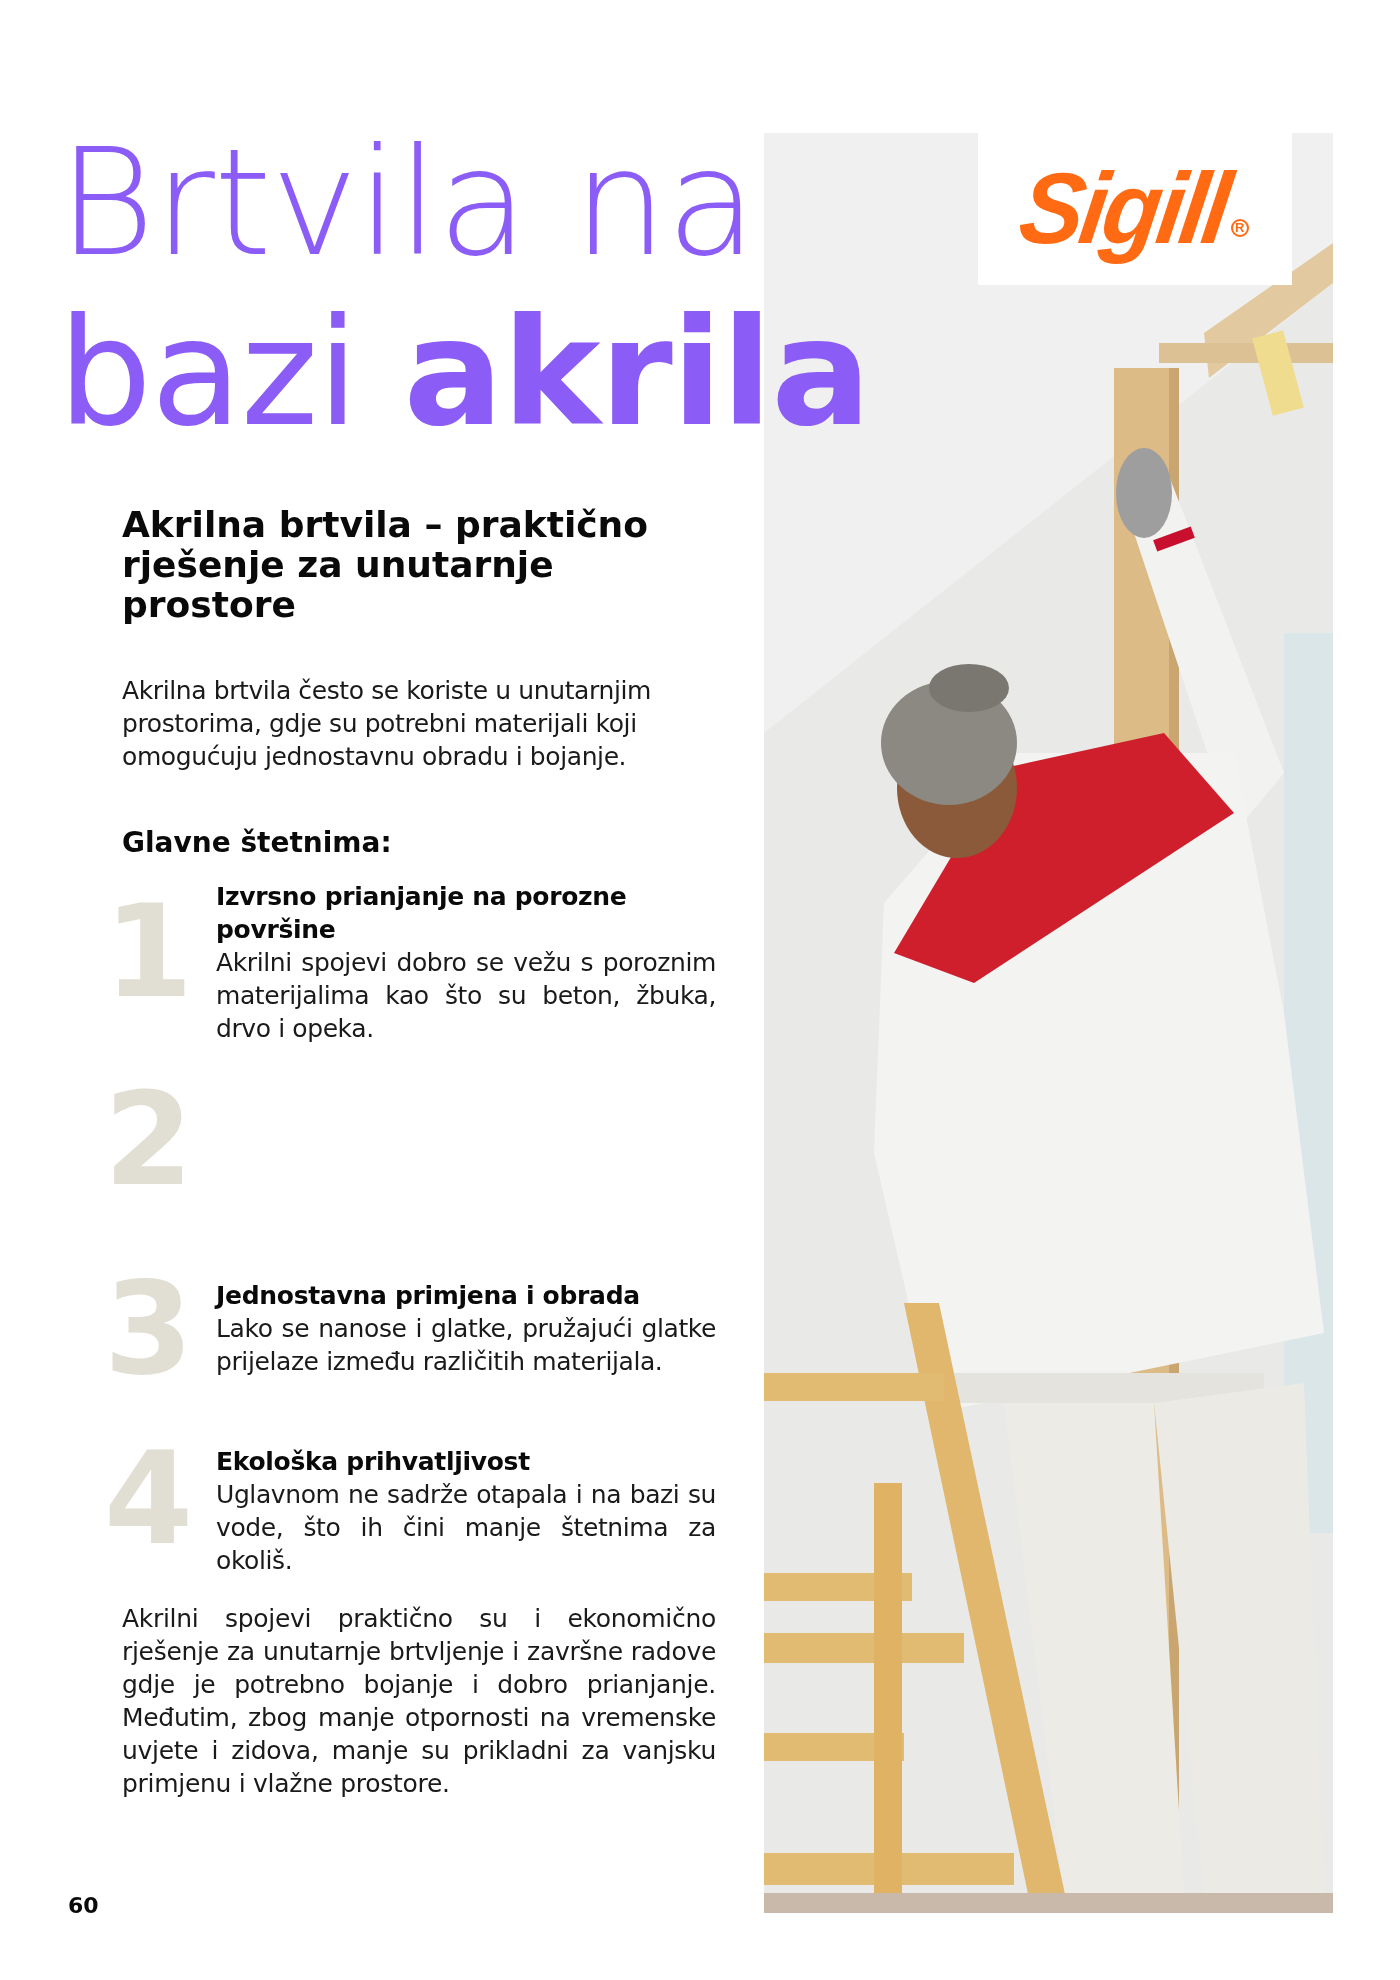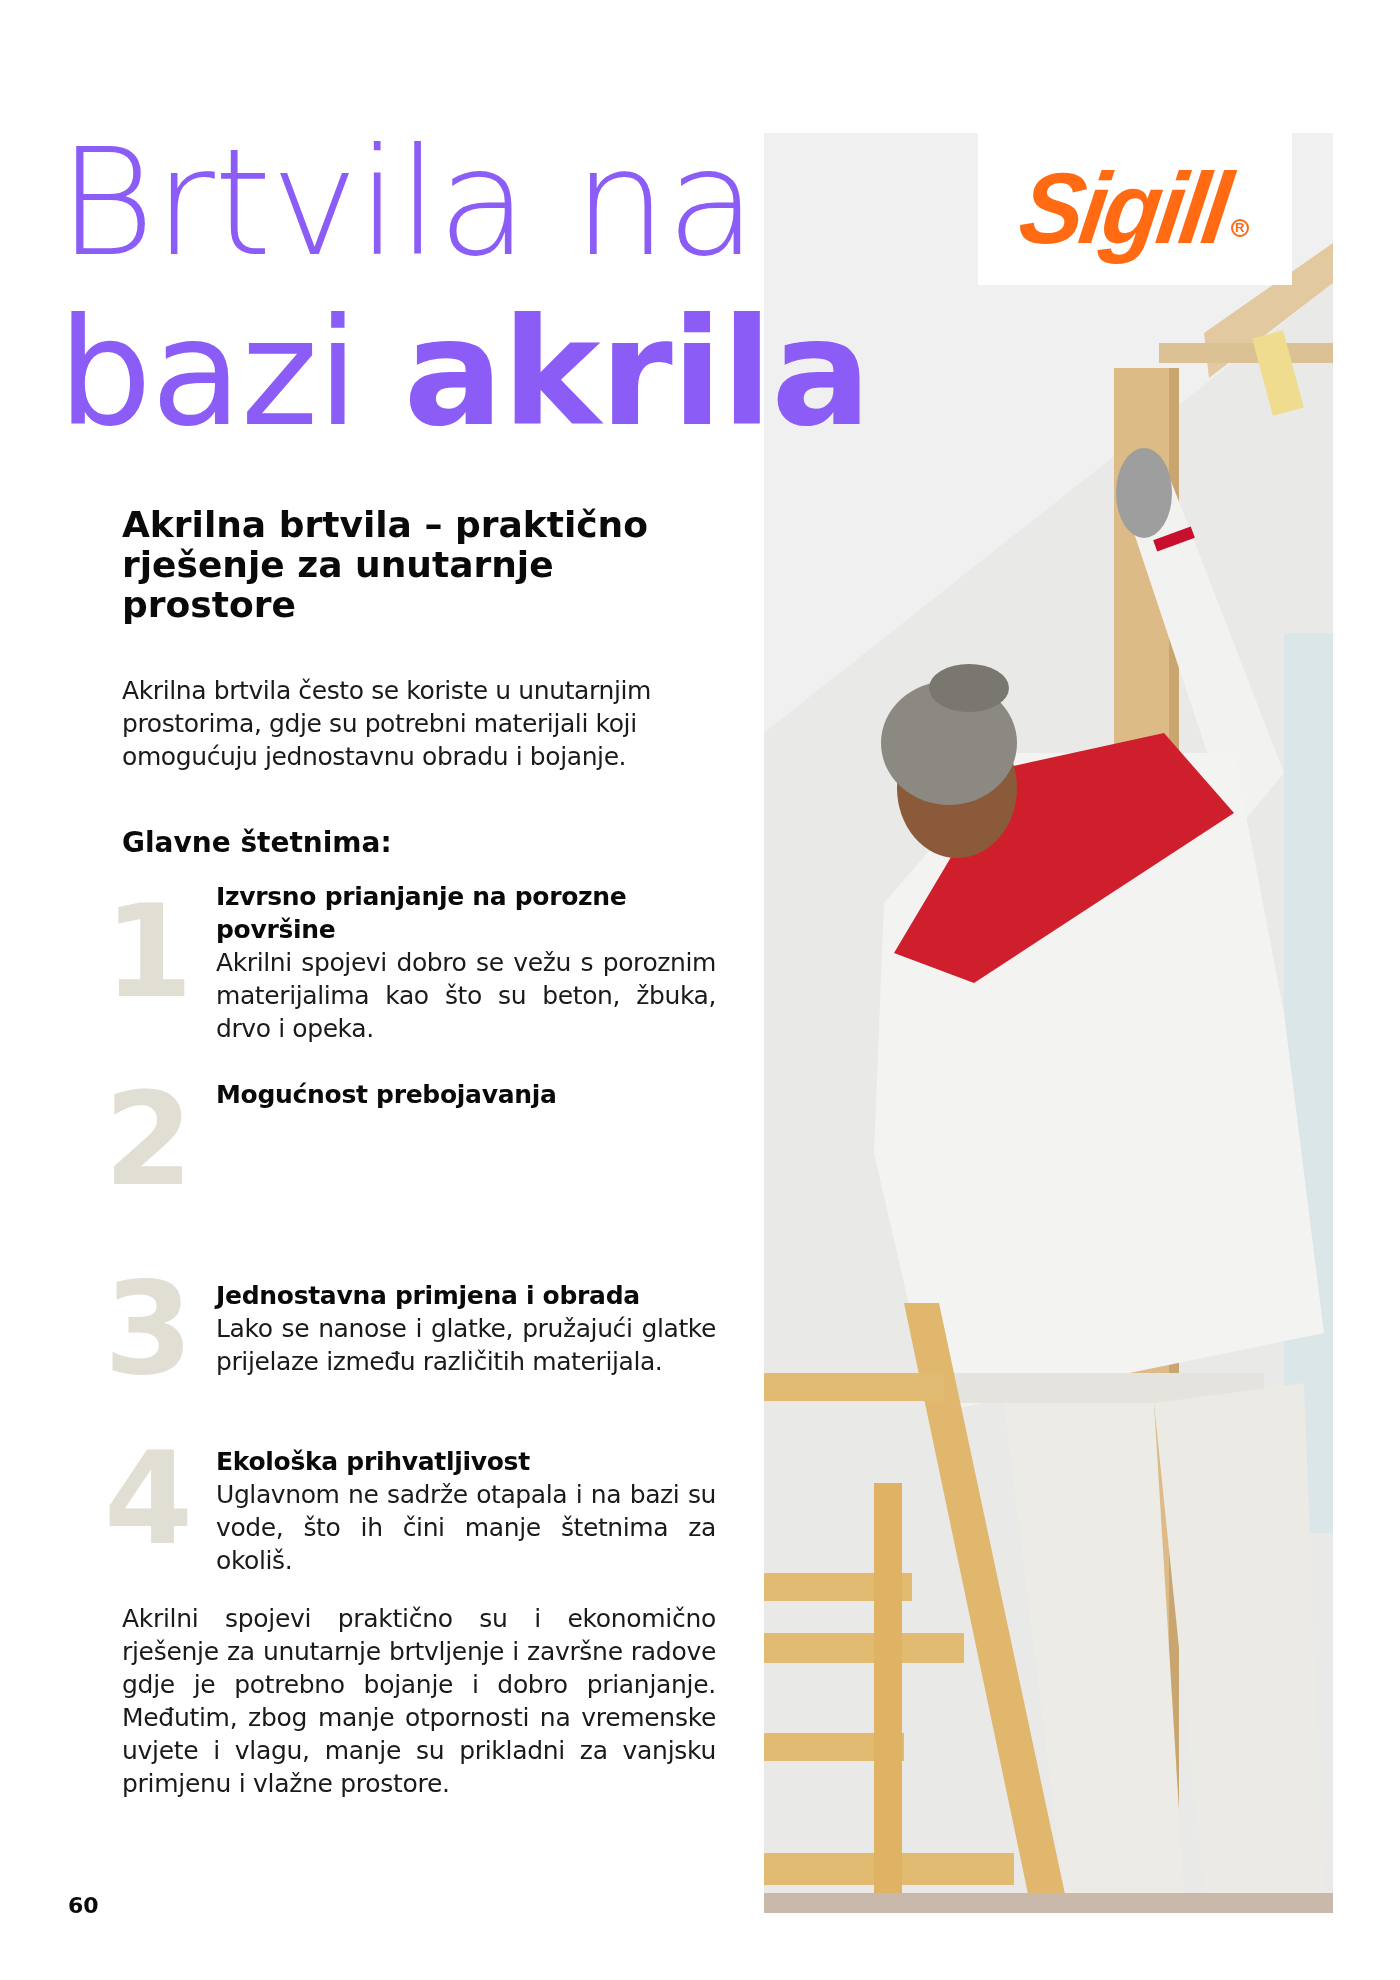--- a/index.html
+++ b/index.html
@@ -143,36 +143,35 @@
     <div class="num" style="top: 8px;">1</div>
     <div class="text">
       <p class="ftitle">Izvrsno prianjanje na porozne površine</p>
       <p class="fbody">Akrilni spojevi dobro se vežu s poroznim materijalima kao što su beton, žbuka, drvo i opeka.</p>
     </div>
   </div>
 
   <div class="feature" style="top: 573px;">
     <div class="num" style="top: -2px;">2</div>
     <div class="text">
-      <p class="ftitle">Mogućnost prebojavanja</p>
     </div>
   </div>
 
   <div class="feature" style="top: 774px;">
     <div class="num" style="top: -14px;">3</div>
     <div class="text">
       <p class="ftitle">Jednostavna primjena i obrada</p>
       <p class="fbody">Lako se nanose i glatke, pružajući glatke prijelaze između različitih materijala.</p>
     </div>
   </div>
 
   <div class="feature" style="top: 940px;">
     <div class="num" style="top: -10px;">4</div>
     <div class="text">
       <p class="ftitle">Ekološka prihvatljivost</p>
       <p class="fbody">Uglavnom ne sadrže otapala i na bazi su vode, što ih čini manje štetnima za okoliš.</p>
     </div>
   </div>
 </div>
 
-<p class="closing">Akrilni spojevi praktično su i ekonomično rješenje za unutarnje brtvljenje i završne radove gdje je potrebno bojanje i dobro prianjanje. Međutim, zbog manje otpornosti na vremenske uvjete i vlagu, manje su prikladni za vanjsku primjenu i vlažne prostore.</p>
+<p class="closing">Akrilni spojevi praktično su i ekonomično rješenje za unutarnje brtvljenje i završne radove gdje je potrebno bojanje i dobro prianjanje. Međutim, zbog manje otpornosti na vremenske uvjete i zidova, manje su prikladni za vanjsku primjenu i vlažne prostore.</p>
 
 <div class="page-number">60</div>
 
 </body></html>

